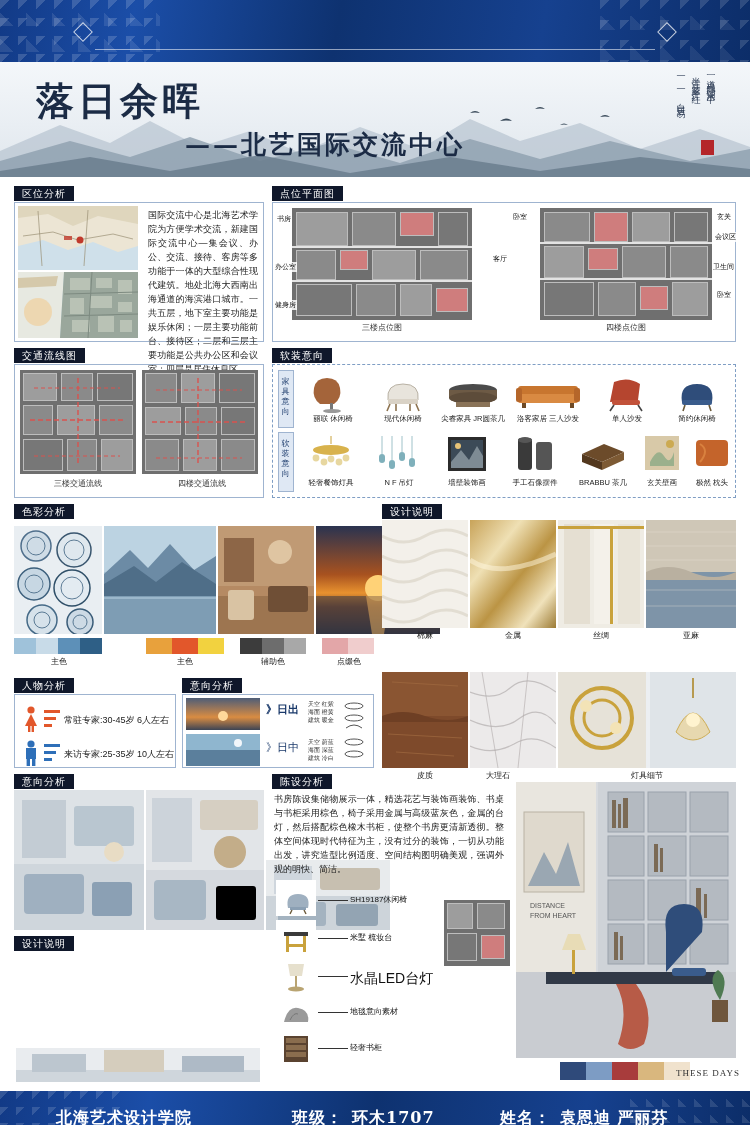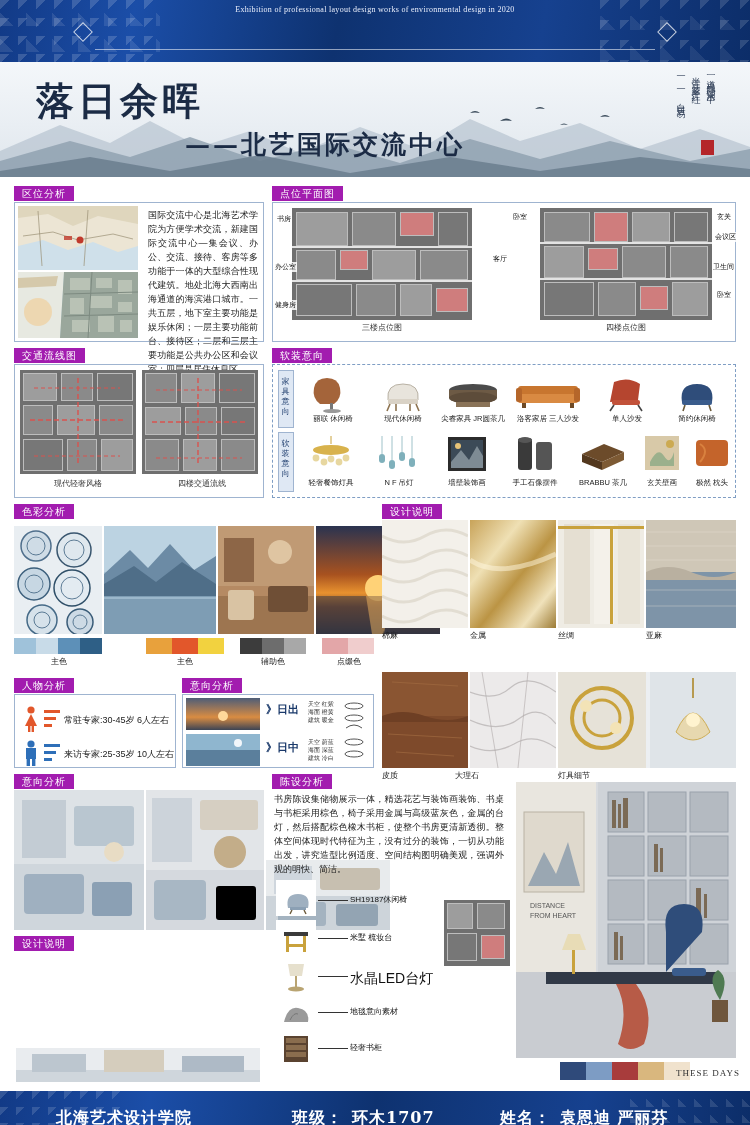--- a/index.html
+++ b/index.html
@@ -33,21 +33,21 @@
   .hero-title{position:absolute;left:36px;top:14px;font-family:"DejaVu Serif","Liberation Serif",serif;
     font-size:38px;font-weight:bold;color:#1b2b45;letter-spacing:4px;}
   .hero-sub{position:absolute;left:185px;top:66px;font-family:"DejaVu Serif","Liberation Serif",serif;
     font-size:25px;font-weight:bold;color:#1b2b45;letter-spacing:3px;}
   .hero-poem{position:absolute;right:34px;top:8px;width:95px;height:98px;display:flex;flex-direction:row-reverse;gap:4px;}
   .poem-col{writing-mode:vertical-rl;text-orientation:upright;font-family:"DejaVu Serif",serif;
     font-size:9px;color:#2d3c55;letter-spacing:3px;line-height:11px;}
   .seal{position:absolute;right:36px;top:78px;width:13px;height:15px;background:#b4262a;}
 
   
-  .tag{position:absolute;height:15px;background:#a21caf;color:#fff;font-size:10px;line-height:15px;
+  .tag{position:absolute;height:15px;background:#0f172a;color:#fff;font-size:10px;line-height:15px;
     padding:0 8px;letter-spacing:1px;white-space:nowrap;}
   .panel{position:absolute;border:1px solid #9fb4d0;box-sizing:border-box;}
   .dash{border:1px dashed #7f9ec4;}
   .cap{position:absolute;font-size:8px;color:#333;text-align:center;}
   .bodytext{position:absolute;font-size:9px;line-height:14px;color:#222;text-align:justify;}
 
   
   .plan{position:absolute;background:#6f6f6f;overflow:hidden;}
   .plan .room{position:absolute;background:#8a8a8a;border:1px solid #bdbdbd;box-sizing:border-box;}
   .plan .room.red{background:#cf7d7d;}
@@ -74,33 +74,32 @@
   .footer{position:absolute;left:0;bottom:0;width:750px;height:34px;
     background:linear-gradient(100deg,#123a86 0%,#1b4ea8 20%,#0e3270 50%,#16418f 78%,#0c2d68 100%);}
   .footer:before{content:"";position:absolute;left:0;top:0;width:120px;height:34px;
     background:linear-gradient(135deg,rgba(255,255,255,.14) 25%,transparent 25%) 0 0/16px 16px;}
   .footer:after{content:"";position:absolute;right:0;top:0;width:120px;height:34px;
     background:linear-gradient(45deg,rgba(255,255,255,.12) 25%,transparent 25%) 0 0/16px 16px;}
   .f-txt{position:absolute;color:#fff;font-size:16px;font-weight:bold;top:17px;letter-spacing:1px;
     font-family:"DejaVu Serif","Liberation Serif",serif;z-index:2;}
 
   .ph{position:absolute;overflow:hidden;}
-  .imgcap{position:absolute;font-size:8px;color:#222;width:100%;}
+  .imgcap{position:absolute;font-size:8px;color:#222;text-align:center;width:100%;}
 </style>
 </head>
 <body>
 
 <div class="poster">
 
   <div class="banner">
     <div class="diamond d1"></div>
     <div class="diamond d2"></div>
     <div class="banner-line"></div>
     <div class="banner-inner">
-      <div class="banner-sub">Exhibition of professional layout design works of environmental design in 2020</div>
     </div>
   </div>
 
   <div class="hero">
     <svg class="mtn" viewBox="0 0 750 86" preserveAspectRatio="none">
       <path d="M0,60 L60,34 L110,52 L150,30 L200,56 L250,40 L300,62 L360,36 L420,58 L470,28 L520,50 L580,32 L640,58 L700,38 L750,56 L750,86 L0,86 Z" fill="#b9c6d2" opacity="0.75"></path>
       <path d="M0,70 L70,50 L130,66 L190,46 L260,70 L330,52 L400,72 L470,48 L540,68 L610,50 L690,70 L750,58 L750,86 L0,86 Z" fill="#8d9fae" opacity="0.8"></path>
       <path d="M0,80 L90,66 L170,80 L260,64 L350,82 L450,66 L540,80 L640,66 L750,78 L750,86 L0,86 Z" fill="#6d7f90" opacity="0.9"></path>
       <g fill="#3a4a5a">
         <path d="M470,22 q5,-4 10,0 q-5,-1 -10,0 Z"></path>
@@ -225,21 +224,21 @@
     <div class="room" style="left:79px;top:35px;width:34px;height:30px;"></div>
     <div class="room dk" style="left:3px;top:69px;width:40px;height:32px;"></div>
     <div class="room" style="left:47px;top:69px;width:30px;height:32px;"></div>
     <div class="room lt" style="left:81px;top:69px;width:32px;height:32px;"></div>
     <svg width="116" height="104" style="position:absolute;left:0;top:0;">
       <path d="M10,50 L106,50 M58,8 L58,96" stroke="#d9534f" stroke-width="1.4" stroke-dasharray="5,3" fill="none"></path>
       <path d="M14,18 L100,18" stroke="#d9534f" stroke-width="1" stroke-dasharray="4,3" fill="none"></path>
       <path d="M14,86 L100,86" stroke="#d9534f" stroke-width="1" stroke-dasharray="4,3" fill="none"></path>
     </svg>
   </div>
-  <div class="cap" style="left:14px;top:478px;width:128px;">现代轻奢风格</div>
+  <div class="cap" style="left:14px;top:478px;width:128px;">三楼交通流线</div>
 
   <div class="plan" style="left:142px;top:370px;width:116px;height:104px;">
     <div class="room" style="left:3px;top:3px;width:32px;height:30px;"></div>
     <div class="room lt" style="left:39px;top:3px;width:34px;height:30px;"></div>
     <div class="room dk" style="left:77px;top:3px;width:36px;height:30px;"></div>
     <div class="room lt" style="left:3px;top:37px;width:36px;height:28px;"></div>
     <div class="room" style="left:43px;top:37px;width:32px;height:28px;"></div>
     <div class="room dk" style="left:79px;top:37px;width:34px;height:28px;"></div>
     <div class="room" style="left:3px;top:69px;width:34px;height:32px;"></div>
     <div class="room lt" style="left:41px;top:69px;width:34px;height:32px;"></div>
@@ -658,21 +657,21 @@
     <svg width="74" height="32" viewBox="0 0 74 32">
         <rect width="74" height="32" fill="#8fb6cf"></rect>
       <rect y="16" width="74" height="16" fill="#5b7f9c"></rect>
         <circle cx="52" cy="9" r="4" fill="#f2f6fa"></circle>
       </svg>
   </div>
 
   <div style="position:absolute;left:266px;top:702px;font-size:11px;color:#1b3a6b;font-weight:bold;">
     <span>》</span><span>日出</span>
   </div>
-  <div style="position:absolute;left:266px;top:740px;font-size:11px;color:#1b3a6b;font-weight:bold;text-align:right;">
+  <div style="position:absolute;left:266px;top:740px;font-size:11px;color:#1b3a6b;font-weight:normal;text-align:right;">
     <span>》</span><span>日中</span>
   </div>
 
   <div style="position:absolute;left:308px;top:700px;font-size:6px;line-height:8px;color:#333;">
     <div>天空 红紫</div>
     <div>海面 橙黄</div>
     <div>建筑 暖金</div>
   </div>
   <div style="position:absolute;left:308px;top:738px;font-size:6px;line-height:8px;color:#333;">
     <div>天空 蔚蓝</div>

